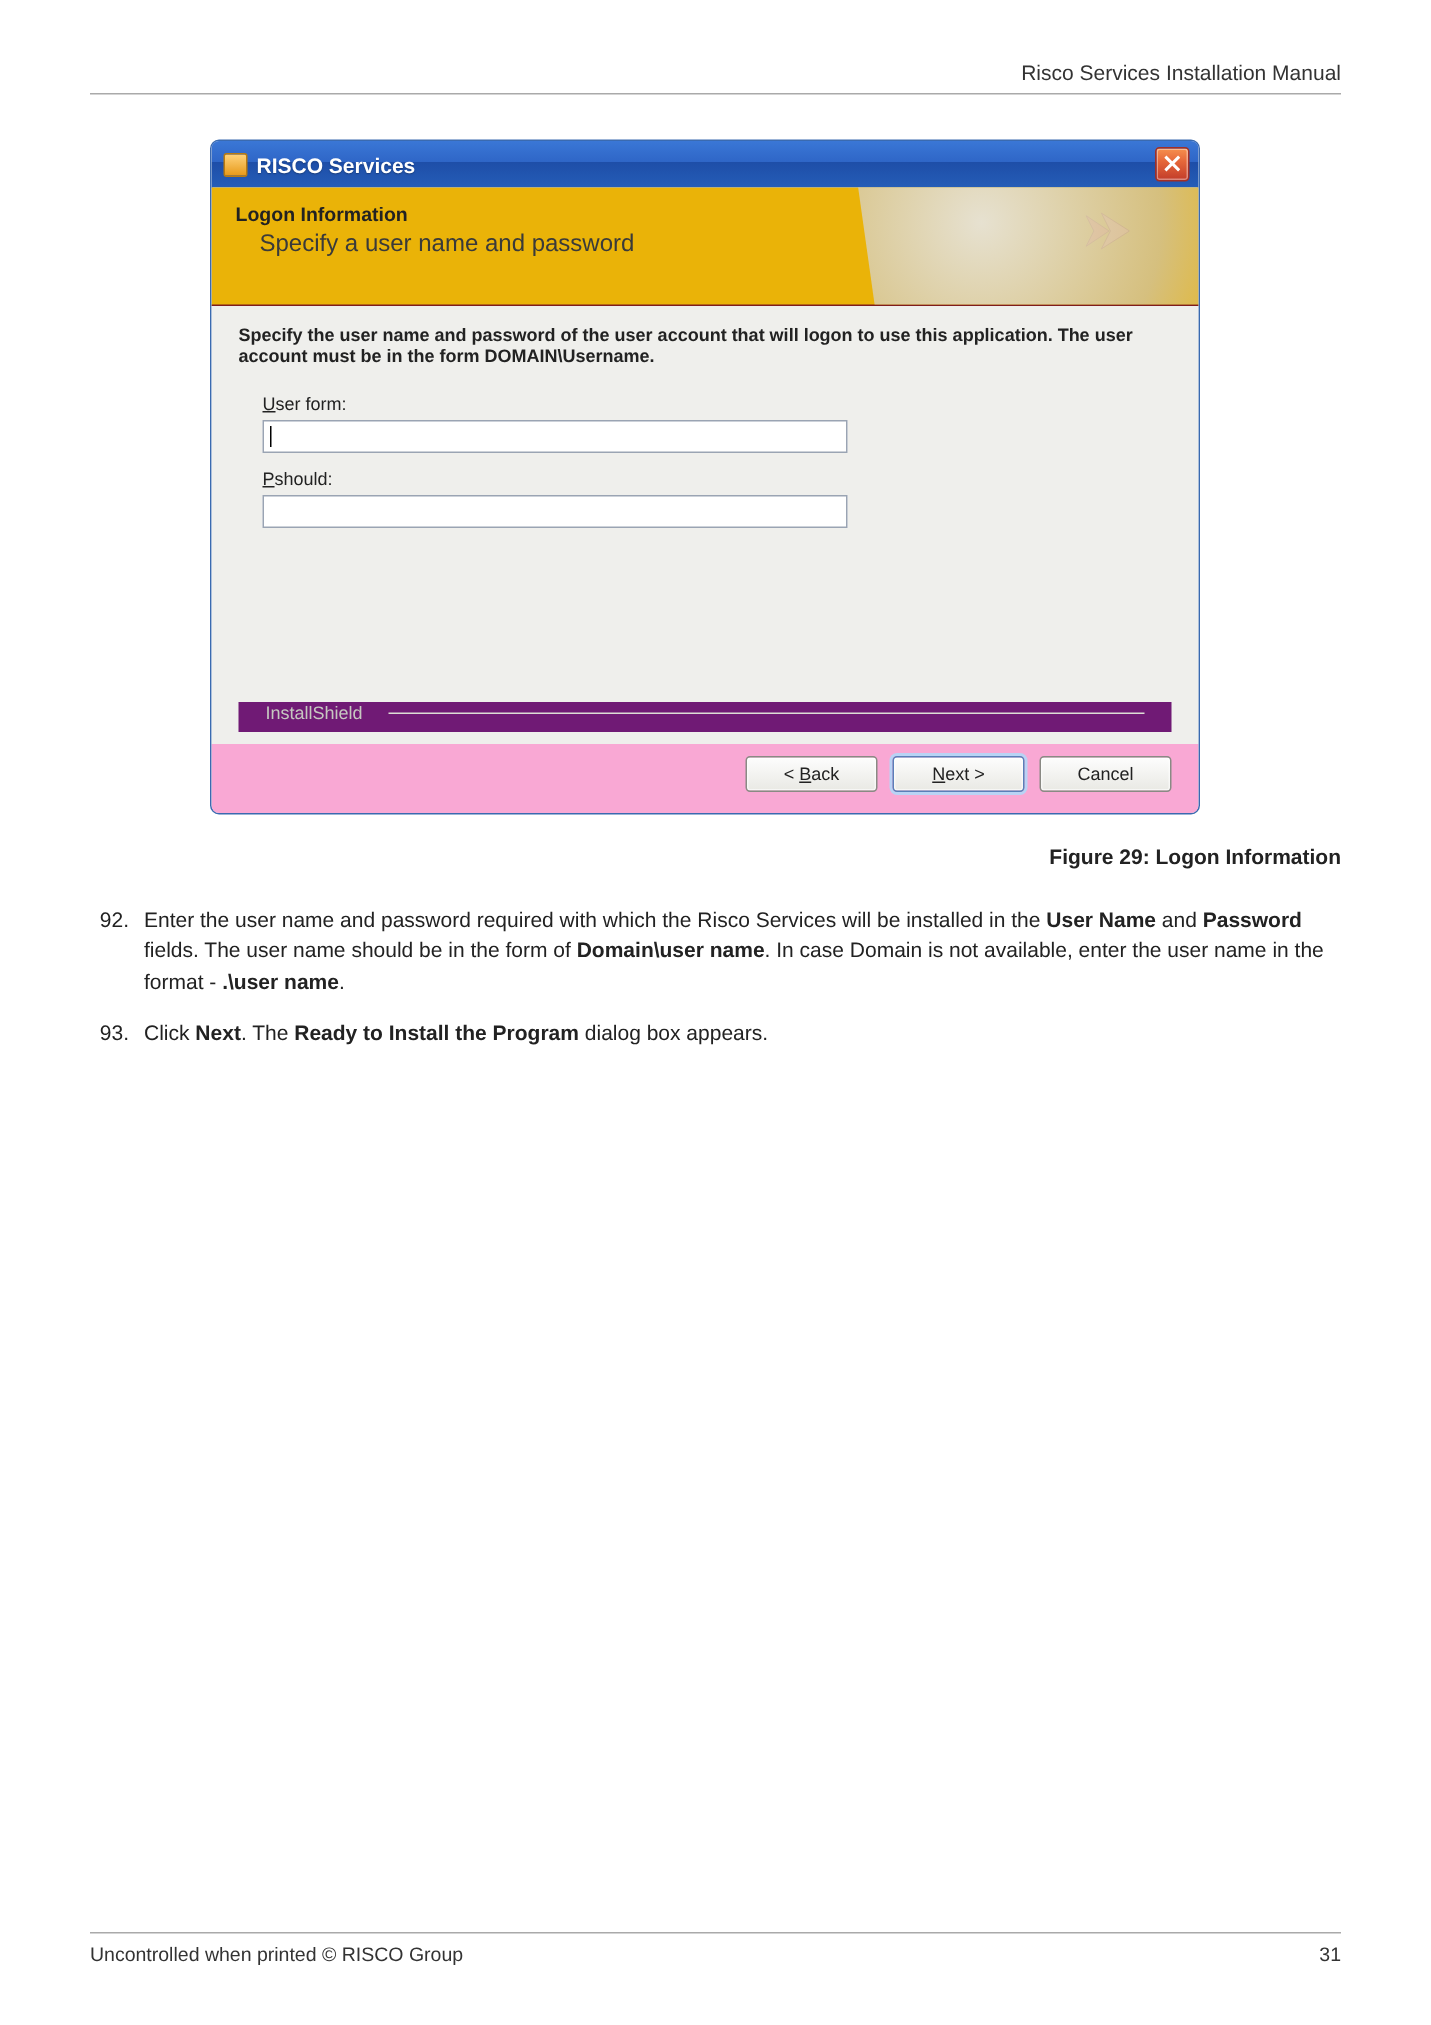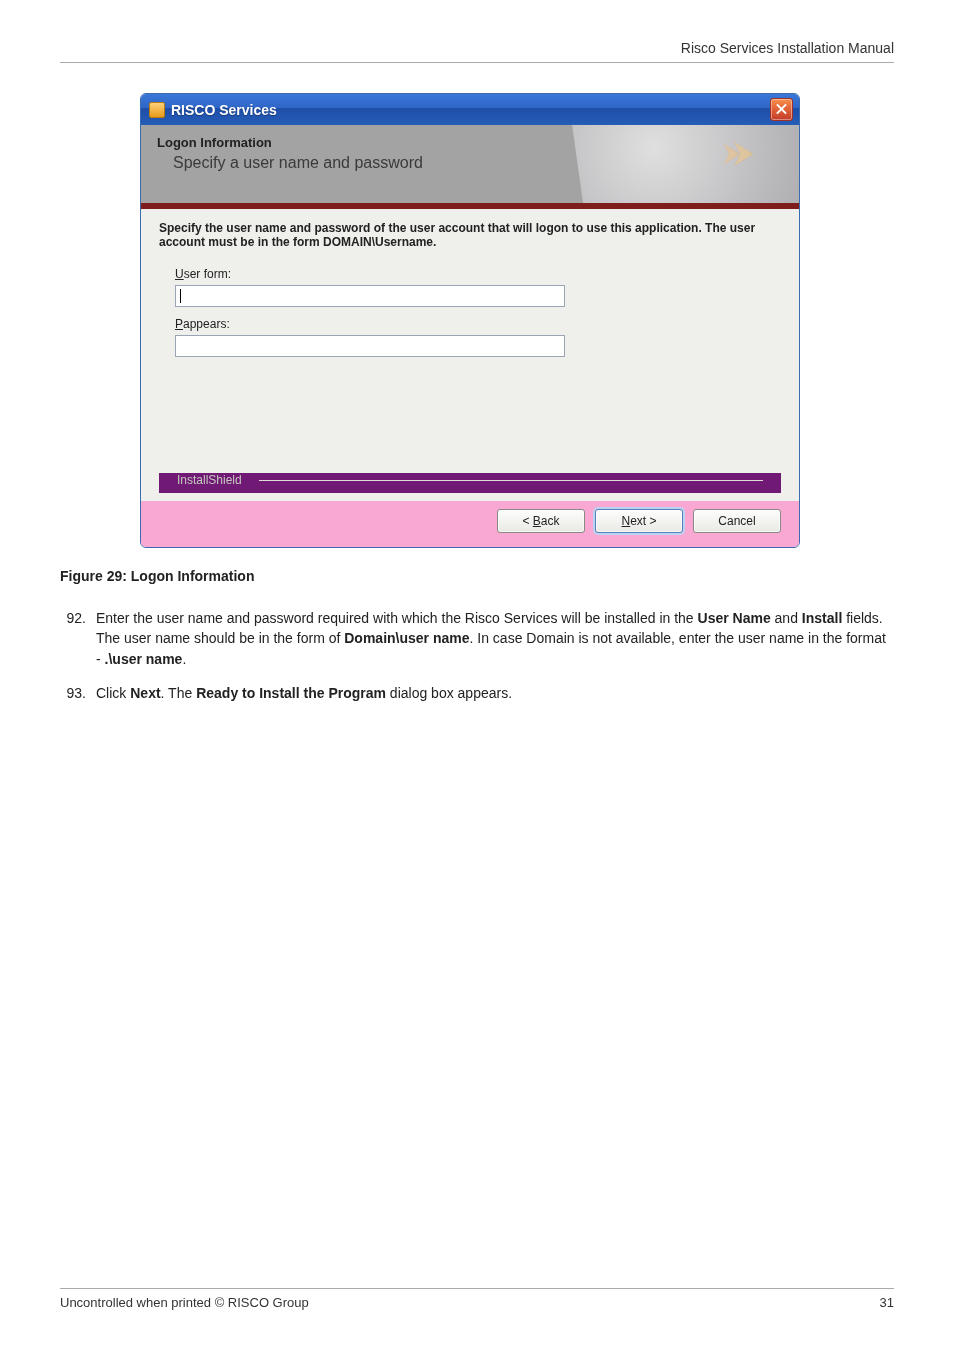--- a/index.html
+++ b/index.html
@@ -78,24 +78,24 @@
     left: 4px; right: 4px;
     top: 9px;
     height: 2px;
     background: #fff;
   }
   .xp-close::before { transform: rotate(45deg); }
   .xp-close::after  { transform: rotate(-45deg); }
 
   .banner {
     position: relative;
-    background: #a3a3a3;
+    background: #eab308;
     padding: 10px 16px 10px 16px;
     min-height: 58px;
-    border-bottom: 6px solid #7f1d1d;
+    border-bottom: 1px solid #7f1d1d;
     overflow: hidden;
   }
   .banner::after {
     content: "";
     position: absolute;
     right: -40px;
     top: -20px;
     width: 260px;
     height: 120px;
     background: radial-gradient(circle at 30% 30%, rgba(230,230,230,0.9), rgba(200,200,205,0.6) 60%, rgba(255,255,255,0) 100%);
@@ -201,21 +201,21 @@
     border-radius: 3px;
     padding: 0 12px;
     box-shadow: inset 0 0 0 1px rgba(255,255,255,0.6);
   }
   .btn.primary {
     box-shadow: inset 0 0 0 1px rgba(255,255,255,0.6), 0 0 0 2px #b9d3f5;
     border-color: #5a7fb8;
   }
 
   .caption {
-    text-align: left;
+    text-align: right;
     font-family: "Myriad Pro", "Segoe UI", Arial, sans-serif;
     font-weight: bold;
     font-size: 14px;
     margin: 16px 0 24px 0;
   }
   .instructions {
     font-family: "Myriad Pro", "Segoe UI", Arial, sans-serif;
     font-size: 14px;
     line-height: 1.45;
     color: #222;
@@ -284,21 +284,21 @@
         <div class="instruction">Specify the user name and password of the user account that will logon to use this application. The user account must be in the form DOMAIN\Username.</div>
 
         <label class="field-label">
           <span class="underline">U</span><span>ser form:</span>
         </label>
         <div class="text-input">
           <span class="caret"></span>
         </div>
 
         <label class="field-label">
-          <span class="underline">P</span><span>appears:</span>
+          <span class="underline">P</span><span>should:</span>
         </label>
         <input type="password" class="text-input" value="" style="">
 
         <div class="spacer-body"></div>
 
         <div class="brand-row">
           <span class="brand-text">InstallShield</span>
           <span class="brand-line"></span>
         </div>
       </div>
@@ -311,21 +311,21 @@
     </div>
   </div>
 
   <div class="caption">Figure 29: Logon Information</div>
 
   <div class="instructions">
     <ol>
       <li>
         <span class="li-num">92.</span>
         <span class="li-body">
-          <span>Enter the user name and password required with which the Risco Services will be installed in the </span><b>User Name</b><span> and </span><b>Install</b><span> fields. The user name should be in the form of </span><b>Domain\user name</b><span>. In case Domain is not available, enter the user name in the format - </span><b>.\user name</b><span>.</span>
+          <span>Enter the user name and password required with which the Risco Services will be installed in the </span><b>User Name</b><span> and </span><b>Password</b><span> fields. The user name should be in the form of </span><b>Domain\user name</b><span>. In case Domain is not available, enter the user name in the format - </span><b>.\user name</b><span>.</span>
         </span>
       </li>
       <li>
         <span class="li-num">93.</span>
         <span class="li-body">
           <span>Click </span><b>Next</b><span>. The </span><b>Ready to Install the Program</b><span> dialog box appears.</span>
         </span>
       </li>
     </ol>
   </div>

